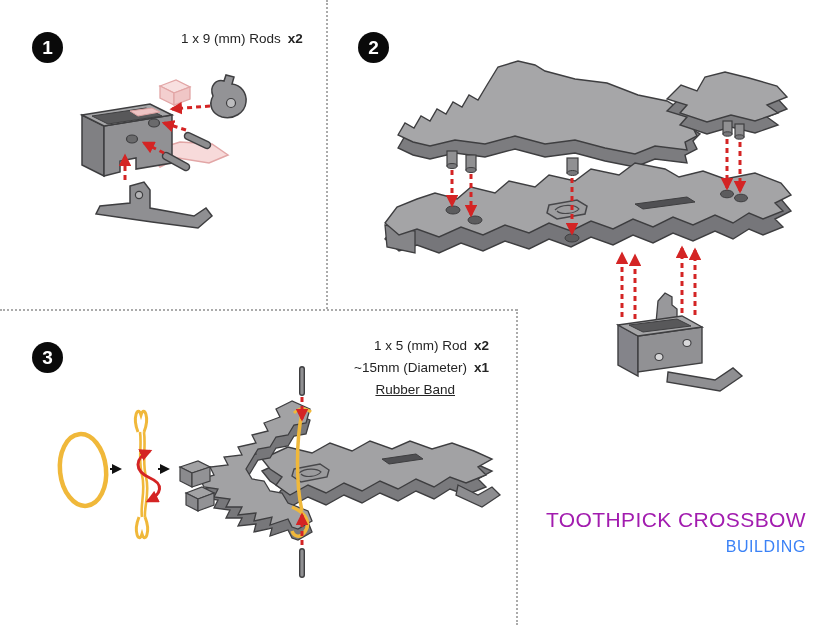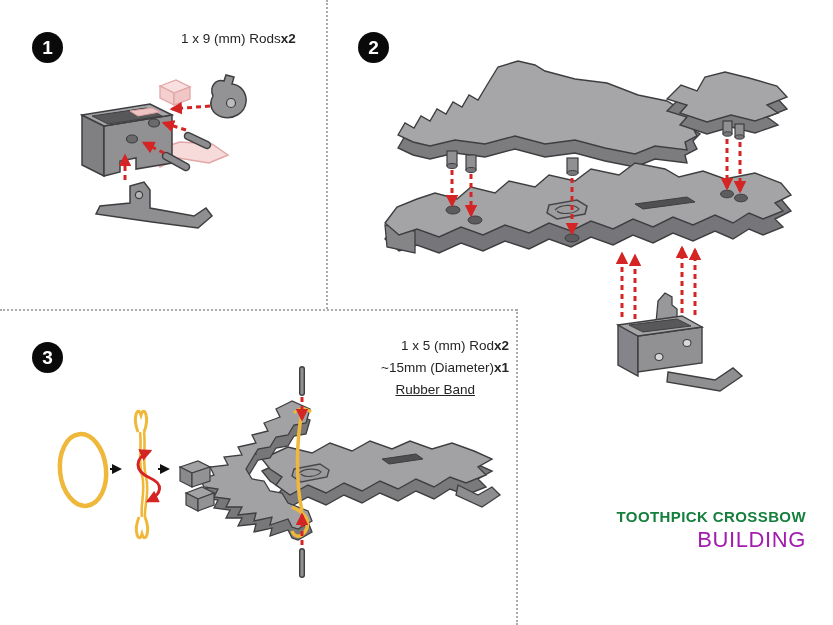--- a/index.html
+++ b/index.html
@@ -9,27 +9,27 @@
   }
   .divider{position:absolute;}
   .div-v{border-left:2px dotted #ababab;width:0;}
   .div-h{border-top:2px dotted #ababab;height:0;}
   .badge{
     position:absolute;width:31px;height:31px;border-radius:50%;
     background:#0a0a0a;color:#ffffff;display:flex;align-items:center;justify-content:center;
     font-weight:bold;font-size:19px;line-height:1;
   }
   .parts-label{position:absolute;font-size:13.5px;color:#252525;white-space:nowrap;}
-  .parts-label .qty{font-weight:700;}
+  .parts-label .qty{font-weight:700;margin-left:7px;}
   .labels-right{position:absolute;text-align:right;}
   .labels-right .row{margin-bottom:7px;}
   .labels-right .pad{padding-right:34px;text-decoration:underline;}
   .title-block{position:absolute;right:27px;top:508px;text-align:right;}
-  .title-main{font-size:15px;font-weight:700;letter-spacing:0.4px;color:#15803d;}
-  .title-sub{font-size:22px;font-weight:400;letter-spacing:0.6px;line-height:29px;color:#a21caf;text-align:right;}
+  .title-main{font-size:21px;font-weight:400;letter-spacing:0.4px;color:#a21caf;}
+  .title-sub{font-size:16px;font-weight:400;letter-spacing:0.6px;line-height:29px;color:#3b82f6;text-align:right;}
   .illu{position:absolute;}
   svg{display:block;}
 </style>
 </head>
 <body>
 
 <div class="sheet">
 
   <div class="divider div-v" style="left:326px;top:0;height:309px"></div>
   <div class="divider div-h" style="left:0;top:309px;width:517px"></div>
@@ -166,21 +166,21 @@
       <path d="M300,264 L300,201" marker-end="url(#m2red)"></path>
       <path d="M347,258 L347,193" marker-end="url(#m2red)"></path>
       <path d="M360,260 L360,195" marker-end="url(#m2red)"></path>
     </g>
   </svg>
 
   <div class="badge" style="left:32px;top:342px">
     <span>3</span>
   </div>
 
-  <div class="labels-right" style="right:324px;top:338px">
+  <div class="labels-right" style="right:344px;top:338px">
     <div class="row parts-label" style="position:static">
       <span>1 x 5 (mm) Rod</span><span class="qty">x2</span>
     </div>
     <div class="row parts-label" style="position:static">
       <span>~15mm (Diameter)</span><span class="qty">x1</span>
     </div>
     <div class="row parts-label pad" style="position:static">
       <span>Rubber Band</span>
     </div>
   </div>

